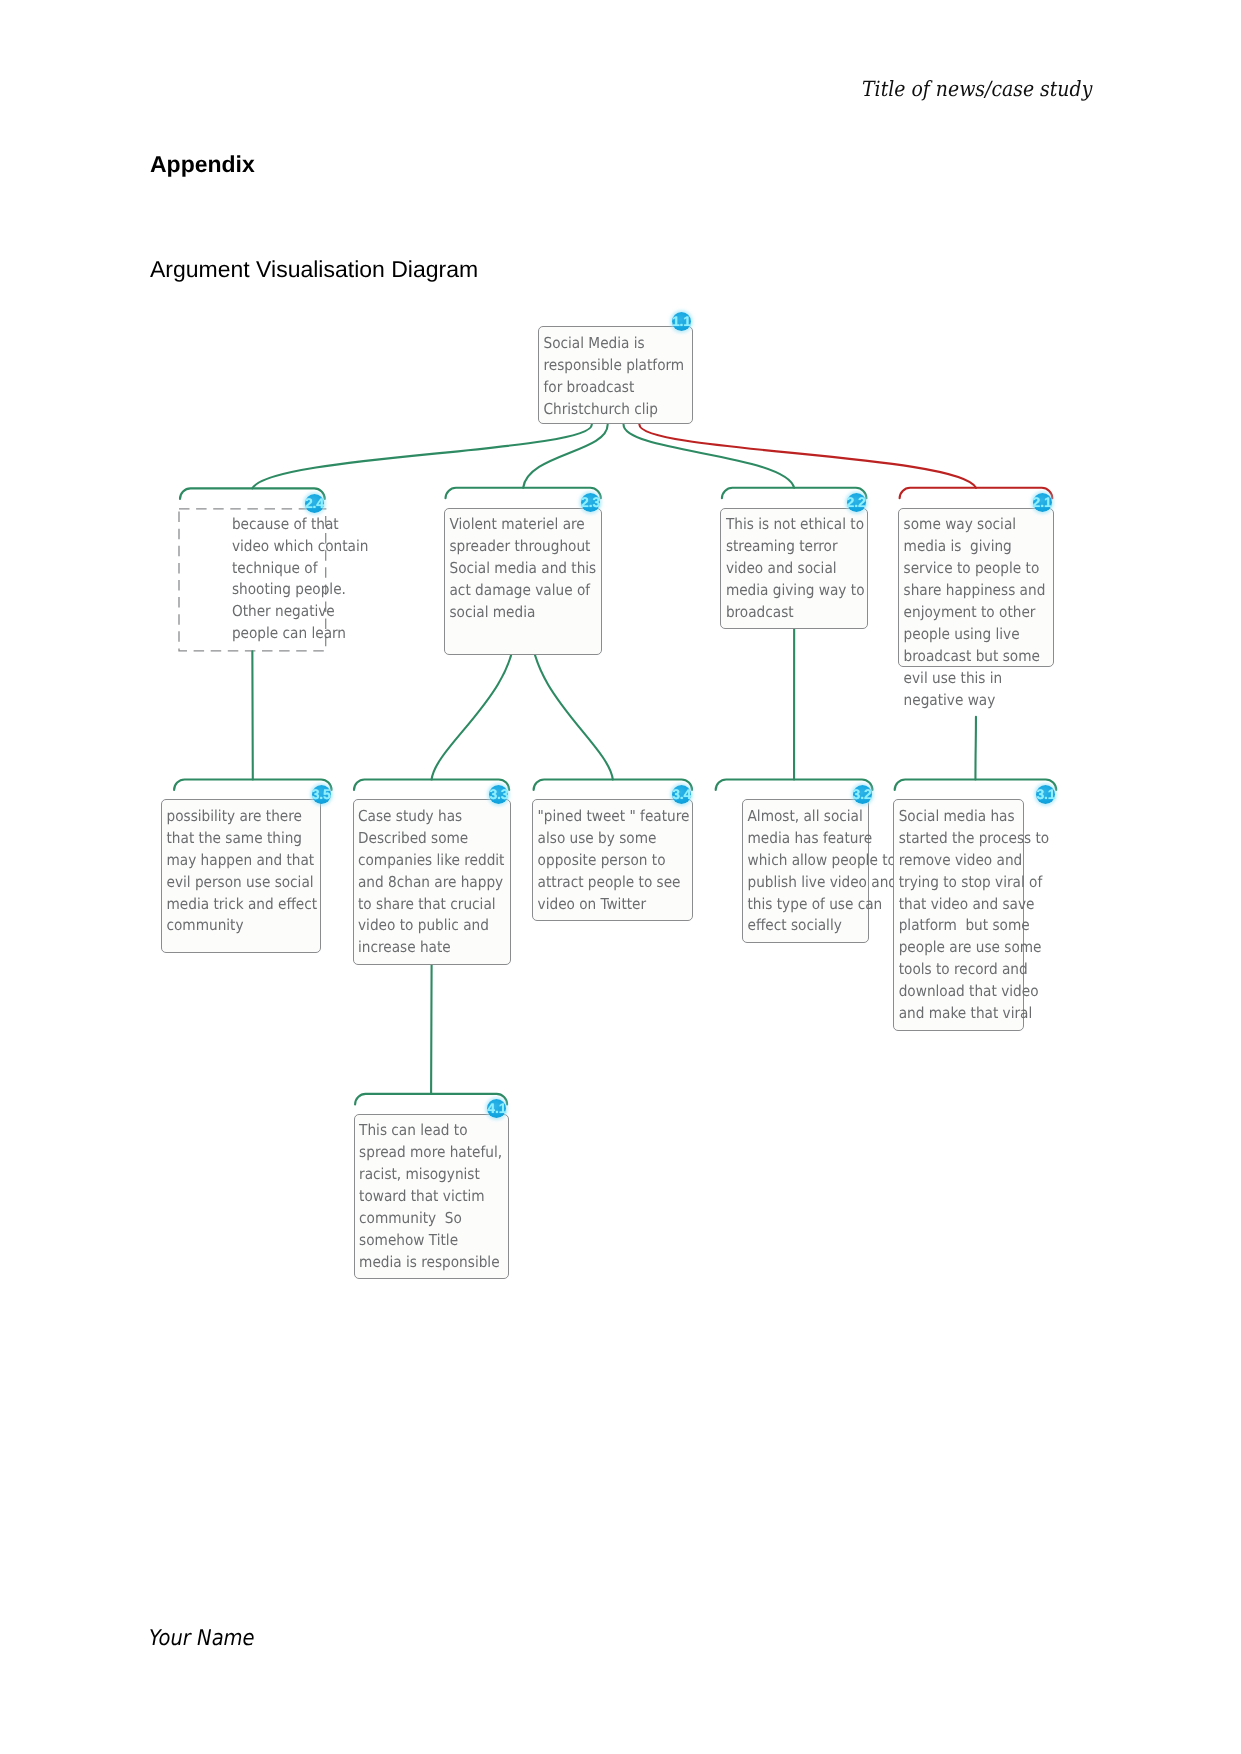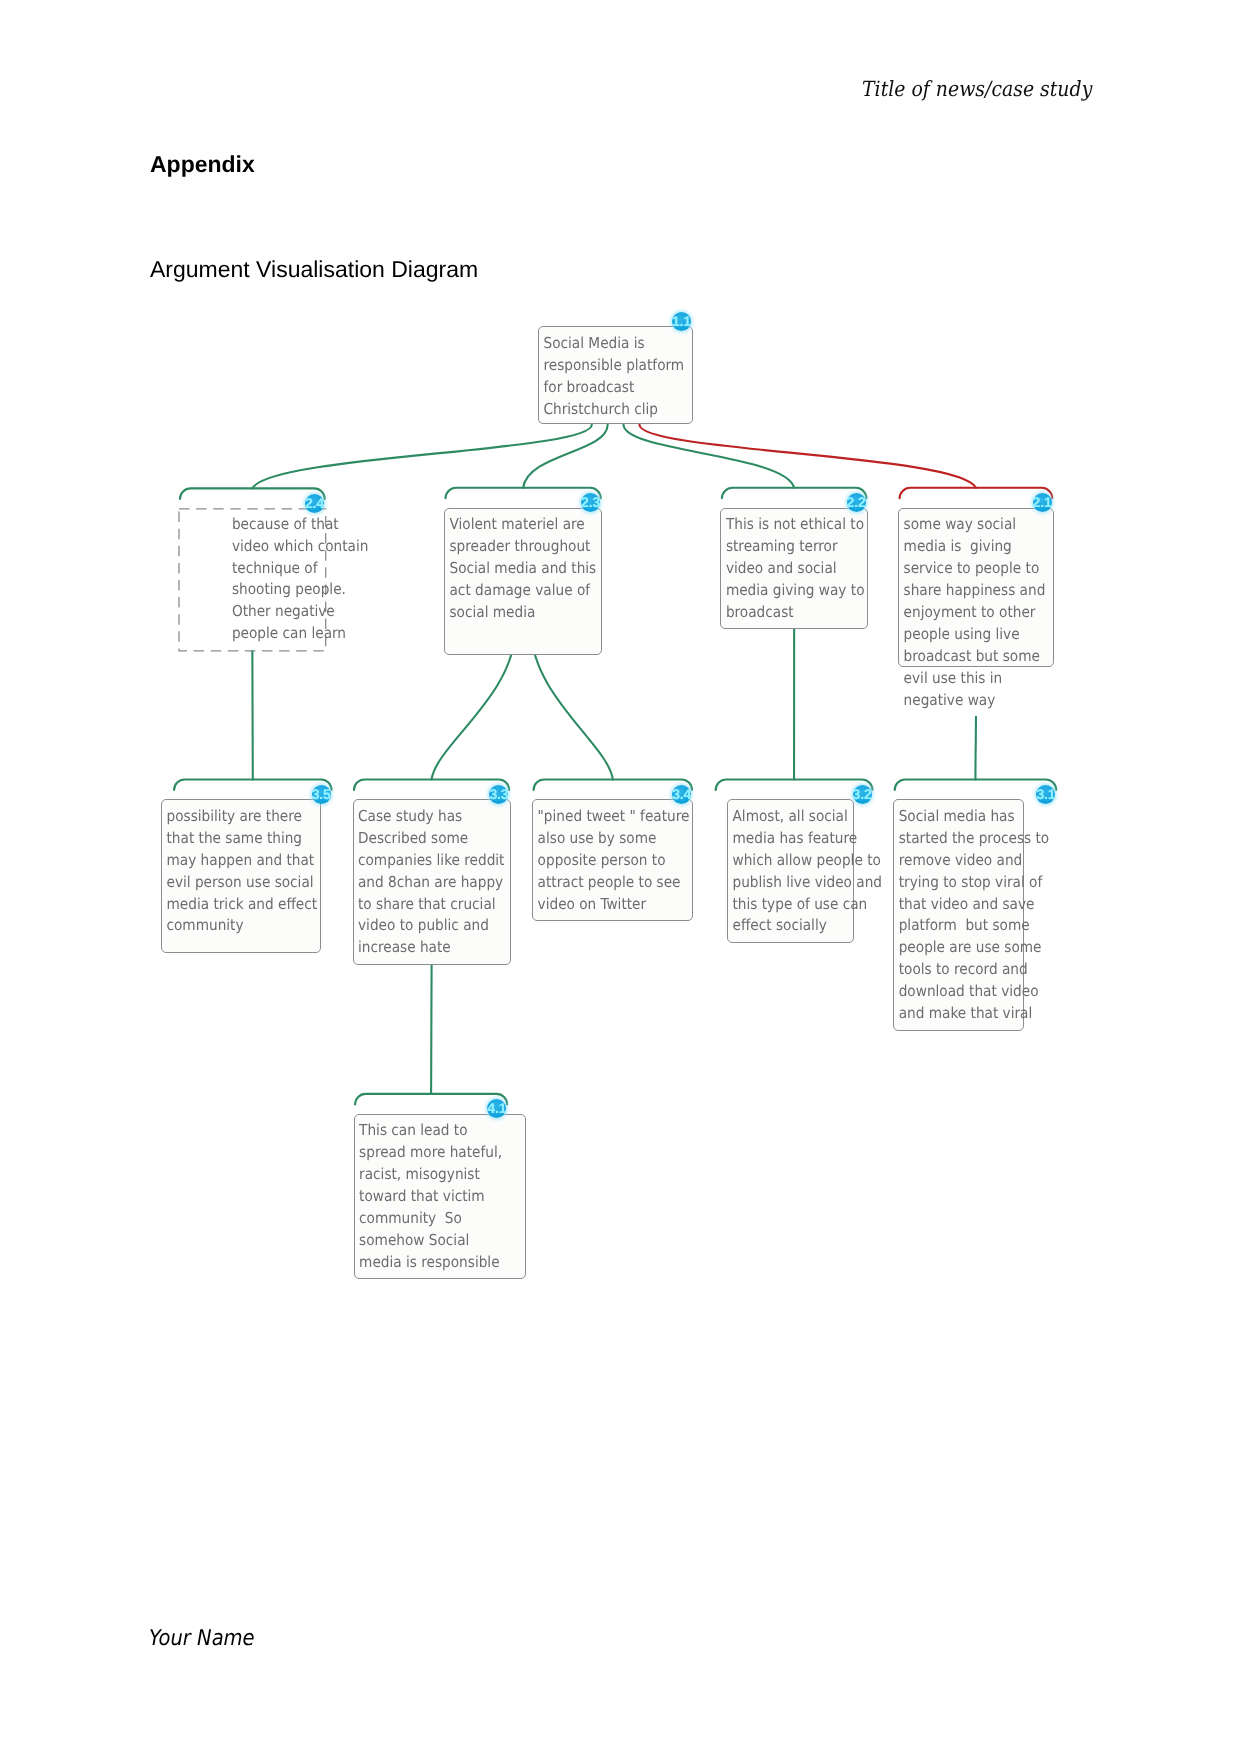--- a/index.html
+++ b/index.html
@@ -128,21 +128,21 @@
     </div>
     <div class="badge" style="left:489.4px;top:784.80px">3.3</div>
     <div class="nodebox" style="left:532.1px;top:799.4px;width:161.4px;height:121.4px">
       <div>"pined tweet " feature</div>
       <div>also use by some</div>
       <div>opposite person to</div>
       <div>attract people to see</div>
       <div>video on Twitter</div>
     </div>
     <div class="badge" style="left:672.2px;top:784.80px">3.4</div>
-    <div class="nodebox" style="left:727px;top:799.4px;width:127px;height:143.3px">
+    <div class="nodebox" style="left:742px;top:799.4px;width:127px;height:143.3px">
       <div>Almost, all social</div>
       <div>media has feature</div>
       <div>which allow people to</div>
       <div>publish live video and</div>
       <div>this type of use can</div>
       <div>effect socially</div>
     </div>
     <div class="badge" style="left:852.6px;top:784.80px">3.2</div>
     <div class="nodebox" style="left:893.2px;top:799.4px;width:131px;height:231.3px">
       <div>Social media has</div>
@@ -150,24 +150,24 @@
       <div>remove video and</div>
       <div>trying to stop viral of</div>
       <div>that video and save</div>
       <div>platform  but some</div>
       <div>people are use some</div>
       <div>tools to record and</div>
       <div>download that video</div>
       <div>and make that viral</div>
     </div>
     <div class="badge" style="left:1036.4px;top:784.80px">3.1</div>
-    <div class="nodebox" style="left:353.6px;top:1113.8px;width:172px;height:165.4px">
+    <div class="nodebox" style="left:353.6px;top:1113.8px;width:155.0px;height:165.4px">
       <div>This can lead to</div>
       <div>spread more hateful,</div>
       <div>racist, misogynist</div>
       <div>toward that victim</div>
       <div>community  So</div>
-      <div>somehow Social</div>
+      <div>somehow Title</div>
       <div>media is responsible</div>
     </div>
     <div class="badge" style="left:487.3px;top:1099.20px">4.1</div>
   </div>
 </div>
 
 </body></html>

